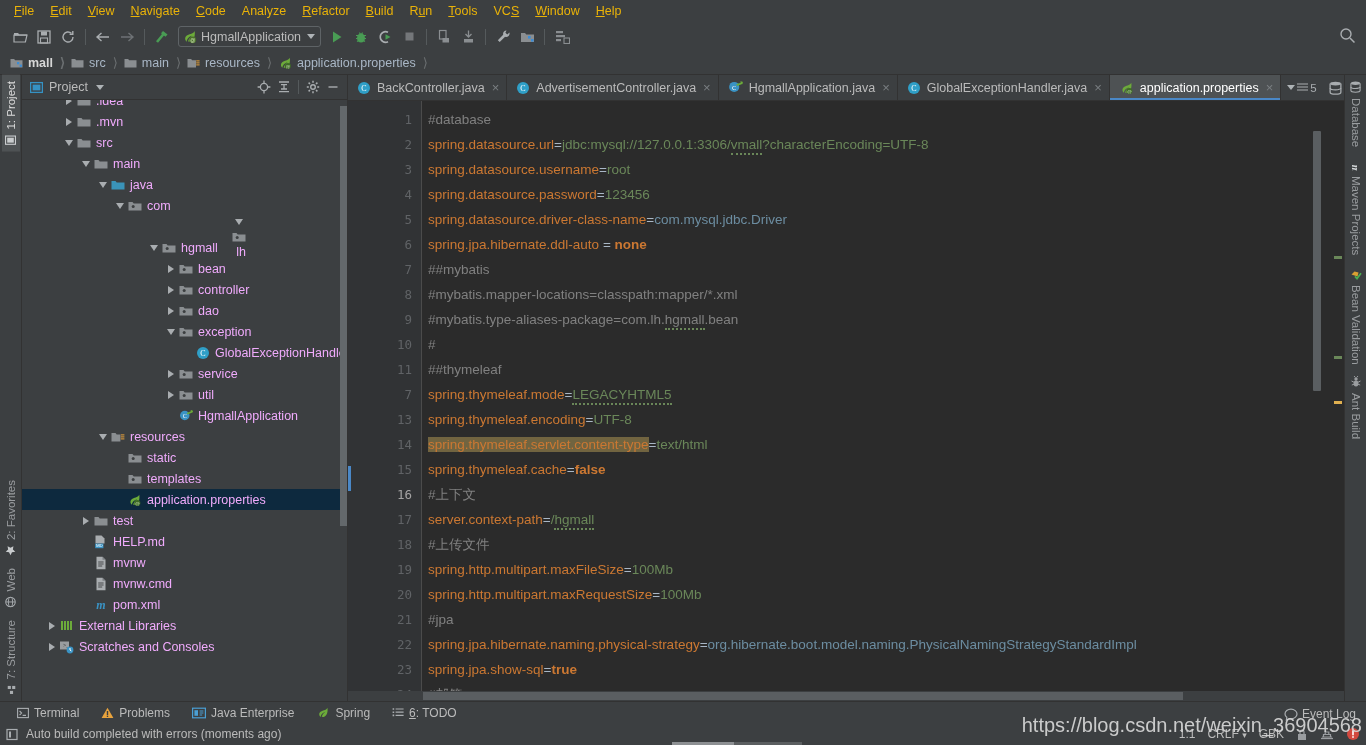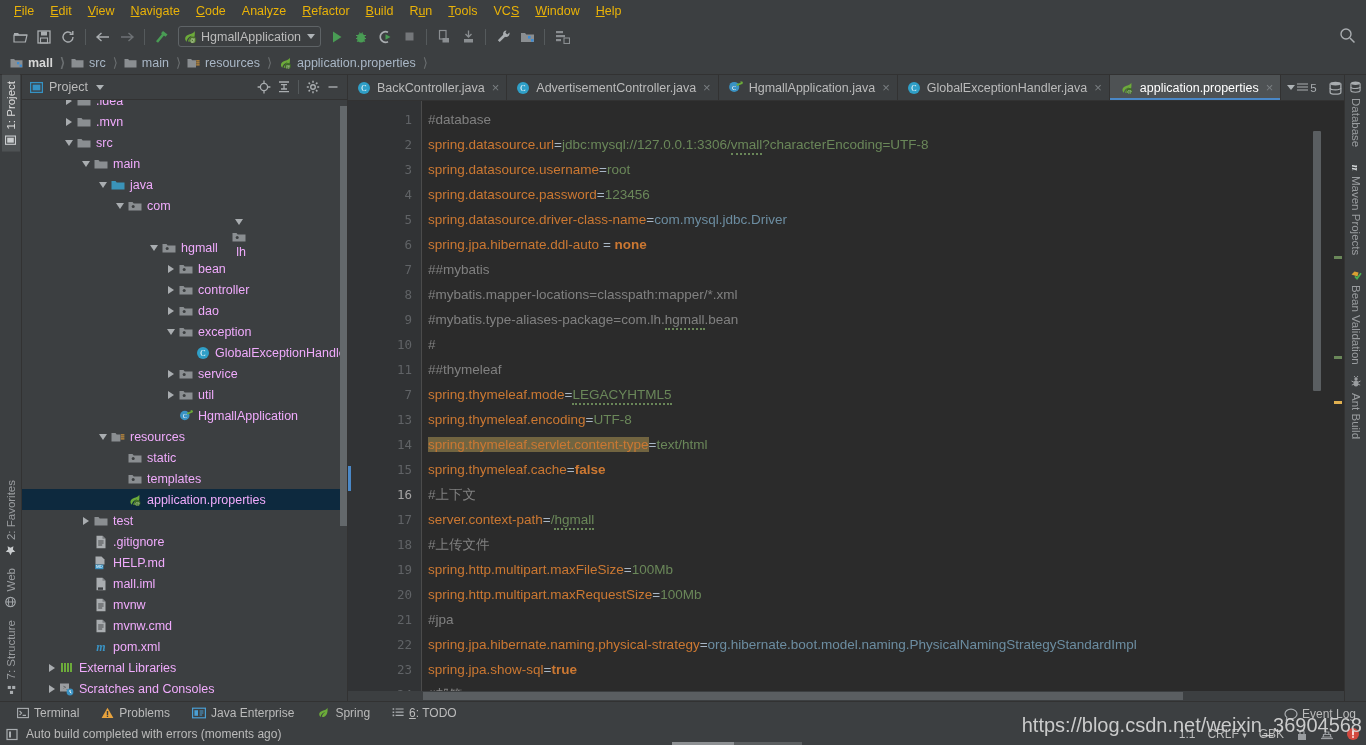--- a/index.html
+++ b/index.html
@@ -633,49 +633,27 @@
             <span class="icn">
               <svg width="14" height="12" viewBox="0 0 14 12">
                 <path d="M0.5 2h4l1.2 1.4H13.5V10.5H0.5z" fill="#8a8e91"></path>
               </svg>
             </span>
             <span class="lbl">test</span>
           </div>
           <div class="row" style="padding-left: 58px;">
             <span class="arrow"></span>
             <span class="icn">
-              <svg width="12" height="14" viewBox="0 0 12 14">
-                <path d="M1.5 0.8h6l3 3v9.4h-9z" fill="#a9adb0"></path>
-                <path d="M7.5 0.8v3h3" fill="#7b7f82"></path>
-                <path d="M3.2 6h5.4M3.2 8h5.4M3.2 10h4" stroke="#3c3f41" stroke-width="0.9"></path>
-              </svg>
-            </span>
-            <span class="lbl">.gitignore</span>
-          </div>
-          <div class="row" style="padding-left: 58px;">
-            <span class="arrow"></span>
-            <span class="icn">
               <svg width="14" height="14" viewBox="0 0 14 14">
                 <path d="M1.5 0.6h6l3 3v5h-9z" fill="#a9adb0"></path>
                 <rect x="1.2" y="8.6" width="8.2" height="4.6" fill="#3a93c4"></rect>
                 <text x="5.3" y="12.3" font-size="4.4" fill="#fff" text-anchor="middle" font-family="Liberation Sans">MD</text>
               </svg>
             </span>
             <span class="lbl">HELP.md</span>
-          </div>
-          <div class="row" style="padding-left: 58px;">
-            <span class="arrow"></span>
-            <span class="icn">
-              <svg width="12" height="14" viewBox="0 0 12 14">
-                <path d="M1.5 0.8h6l3 3v9.4h-9z" fill="#a9adb0"></path>
-                <path d="M7.5 0.8v3h3" fill="#7b7f82"></path>
-                <rect x="3" y="10.4" width="5" height="2.4" fill="#3c3f41"></rect>
-              </svg>
-            </span>
-            <span class="lbl">mall.iml</span>
           </div>
           <div class="row" style="padding-left: 58px;">
             <span class="arrow"></span>
             <span class="icn">
               <svg width="12" height="14" viewBox="0 0 12 14">
                 <path d="M1.5 0.8h6l3 3v9.4h-9z" fill="#a9adb0"></path>
                 <path d="M7.5 0.8v3h3" fill="#7b7f82"></path>
                 <path d="M3.2 6h5.4M3.2 8h5.4M3.2 10h4" stroke="#3c3f41" stroke-width="0.9"></path>
               </svg>
             </span>

